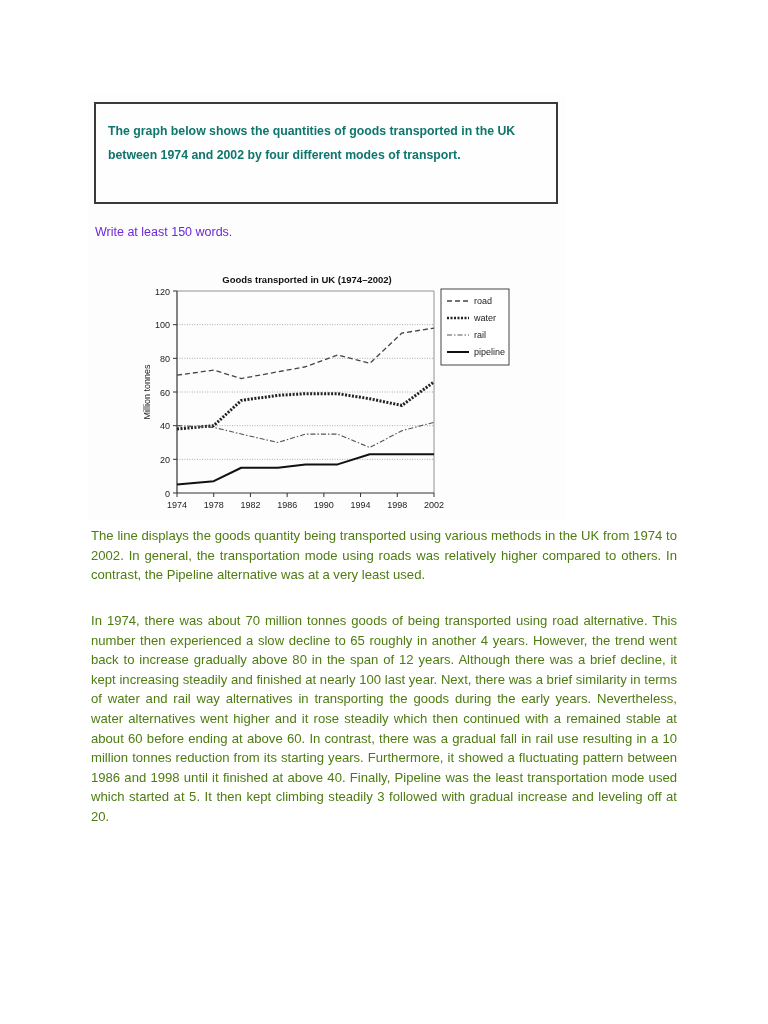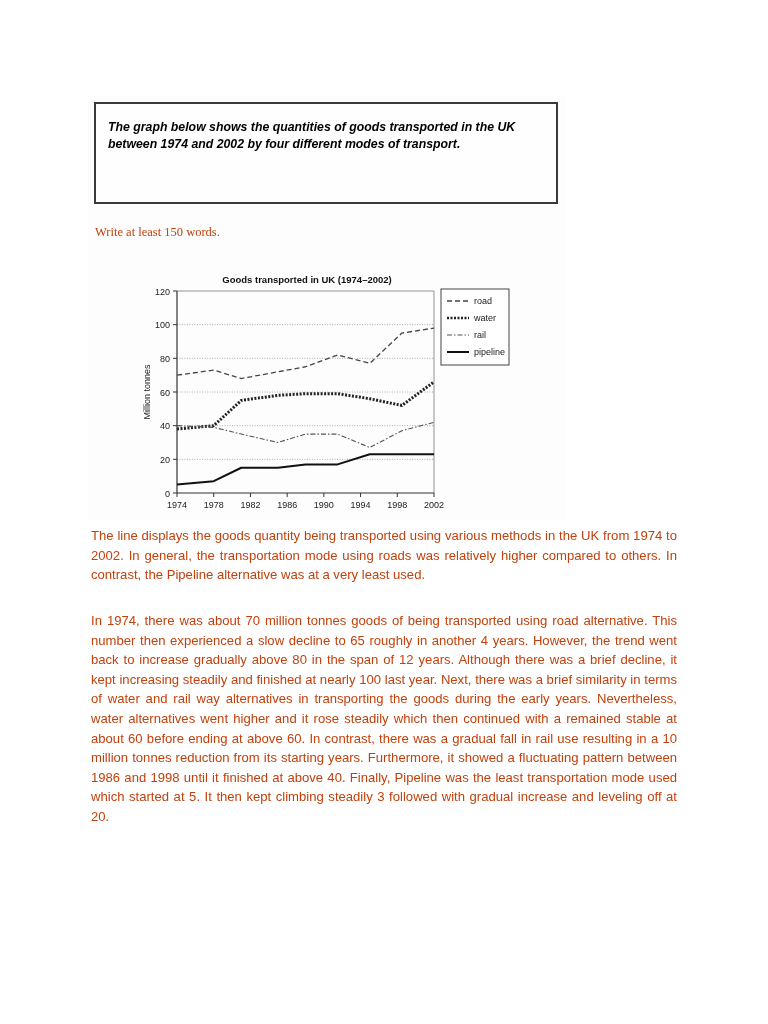--- a/index.html
+++ b/index.html
@@ -9,33 +9,33 @@
   }
   .scan {
     position: absolute; left: 88px; top: 95px; width: 477px; height: 425px; background: #fdfdfd;
   }
   .task-box {
     position: absolute; left: 94px; top: 102px; width: 464px; height: 102px;
     border: 2px solid #3a3a3a; box-sizing: border-box; background: #fefefe;
   }
   .task-box p {
     margin: 0; position: absolute; left: 12px; right: 8px;
-    font-family: "Liberation Sans", sans-serif; font-weight: bold; font-style: italic;
-    font-size: 12.3px; line-height: 17px; color: #000000;
+    font-family: "Liberation Sans", sans-serif; font-weight: bold; 
+    font-size: 12.3px; line-height: 24px; color: #0f766e;
   }
   .task-box .p1 { top: 15px; }
   .task-box .p2 { top: 60px; }
   .min-words {
-    position: absolute; left: 95px; top: 225px; font-size: 12.5px; color: #c2410c; font-family: Liberation Serif, serif;
+    position: absolute; left: 95px; top: 225px; font-size: 12.5px; color: #6d28d9;
   }
   #chart { position: absolute; left: 130px; top: 265px; }
   .essay {
     position: absolute; left: 91px; width: 586px;
     font-family: "Liberation Sans", sans-serif; font-size: 13.1px; line-height: 19.6px;
-    color: #c2410c; text-align: justify; margin: 0;
+    color: #4d7c0f; text-align: justify; margin: 0;
   }
   .essay.e1 { top: 526px; }
   .essay.e2 { top: 611px; }
 </style>
 </head>
 <body>
 
 <div class="scan"></div>
 
 <div class="task-box">

